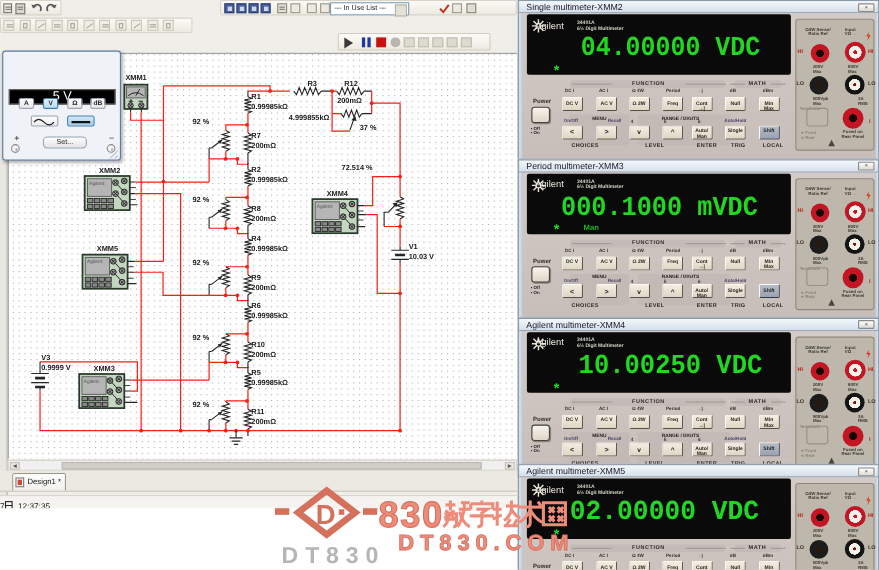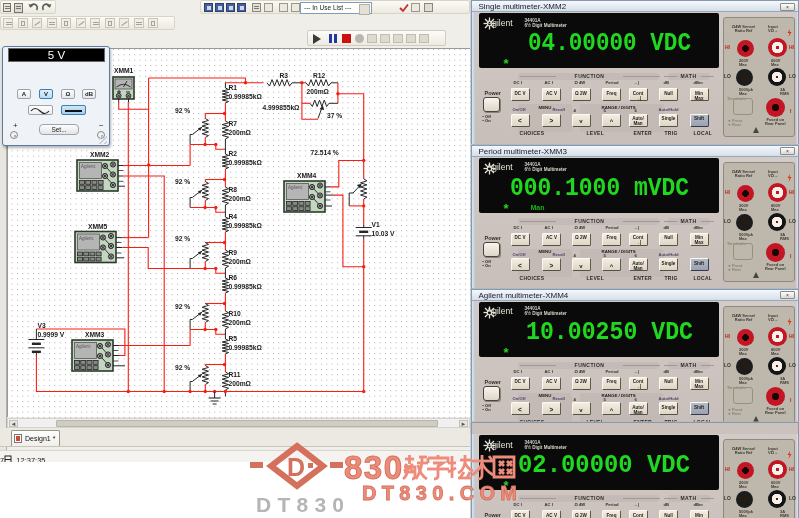--- a/index.html
+++ b/index.html
@@ -50,21 +50,21 @@
 .blbl{position:absolute;font-size:4.2px;font-weight:bold;color:#37332b}
 .bmenu{color:#4a4668}
 .bmnu{position:absolute;font-size:4.4px;font-weight:bold;color:#1e1c18}
 .btn{position:absolute;width:19px;height:13px;background:linear-gradient(#f3eee2,#dfd6c4);border:1px solid #fbf9f4;border-right:1.6px solid #5f594e;border-bottom:1.8px solid #55504a;border-radius:1.5px;font-size:4.6px;font-weight:bold;color:#24221e;text-align:center;line-height:5px;padding-top:1.5px}
 .bshift{background:linear-gradient(#b4bcc8,#98a2b2);border-right-color:#3c4250;border-bottom-color:#343a46}
 .flbl{position:absolute;font-size:5px;font-weight:bold;color:#2e2a24;letter-spacing:0.3px}
 .dlg{position:absolute;left:2px;top:46px;width:108px;height:100px;background:#eff2f6;border:1px solid #5a7ba5;border-radius:3px;box-shadow:1px 2px 3px rgba(0,0,0,0.3)}
 .dwav svg{display:block;margin:1px auto 0}
 .dtitle{position:absolute;left:0;top:0;width:100%;height:16px;background:linear-gradient(#e8f1fa 0%,#d2e3f3 45%,#bcd2e8 50%,#cfe0f0 100%);border-radius:3px 3px 0 0;font-size:8px;color:#111;line-height:16px;padding-left:7px}
 .dclose{position:absolute;right:4px;top:5px;width:19px;height:10px;background:linear-gradient(#f2a088,#d2583c 45%,#b03018 50%,#c8502c);border:1px solid #8a3020;border-radius:2px;color:#fff;font-size:6px;line-height:9px;text-align:center;font-weight:bold}
-.ddisp{position:absolute;left:5px;top:1px;width:97px;height:14px;background:#000;border:1px solid #666;color:#fff;font-size:11.5px;text-align:center;line-height:13px}
+.ddisp{position:absolute;left:5px;top:34px;width:97px;height:14px;background:#000;border:1px solid #666;color:#fff;font-size:11.5px;text-align:center;line-height:13px}
 .dbtn{position:absolute;width:14px;height:10px;background:linear-gradient(#fdfdfd,#e8e8e8);border:1px solid #9aa5b0;border-radius:2px;font-size:6px;font-weight:bold;text-align:center;line-height:9px;color:#222}
 .dbtn.sel{background:linear-gradient(#dff0fc,#b8dcf5);border-color:#3c7fb1}
 .dwav{position:absolute;width:25px;height:10px;background:linear-gradient(#fdfdfd,#eee);border:1px solid #9aa5b0;border-radius:2px}
 .dset{position:absolute;left:36px;top:77px;width:40px;height:11px;background:linear-gradient(#fdfdfd,#e4e4e4);border:1px solid #9aa5b0;border-radius:4px;font-size:6.5px;text-align:center;line-height:10px;color:#222}
 .dterm{position:absolute;width:8px;height:8px;border:1px solid #888;border-radius:50%;background:#f2f2f2}
 .dterm:after{content:"";position:absolute;left:2.5px;top:2.5px;width:2px;height:2px;background:#999;border-radius:50%}
 </style></head><body>
 <div class="tb1">
     <div class="tbgrp" style="left:0px;top:0px;width:56px"></div>
     <div style="position:absolute;left:3px;top:2.5px;width:8px;height:9px;background:#e8e6dc;border:1px solid #77756b">
@@ -776,20 +776,24 @@
   <div class="btn" style="left:187.5px;top:101.5px">Single</div>
   <div class="btn bshift" style="left:218px;top:101.5px">Shift</div>
   <div class="flbl" style="left:48px;top:118px">CHOICES</div>
   <div class="flbl" style="left:115px;top:118px">LEVEL</div>
   <div class="flbl" style="left:162px;top:118px">ENTER</div>
   <div class="flbl" style="left:193px;top:118px">TRIG</div>
   <div class="flbl" style="left:222px;top:118px">LOCAL</div>
  </div>
 </div>
 <div class="panel" style="top:422px">
+ <div class="ptitle">
+      <span class="pttext">Agilent multimeter-XMM5</span>
+      <span class="pclose">×</span>
+    </div>
  <div class="pbody">
   <div style="position:absolute;left:0;top:0;width:3.5px;height:133px;background:linear-gradient(90deg,#dde6f0,#b9c9dc)"></div>
   <div style="position:absolute;right:0;top:0;width:2.5px;height:133px;background:linear-gradient(90deg,#b9c9dc,#dde6f0)"></div>
 
   <div class="disp">
    <svg class="star" width="13" height="13" viewBox="0 0 13 13">
           <g stroke="#e8e4da" stroke-width="1.3">
             <line x1="6.5" y1="0.5" x2="6.5" y2="12.5"></line>
             <line x1="0.5" y1="6.5" x2="12.5" y2="6.5"></line>
             <line x1="2" y1="2" x2="11" y2="11"></line>

